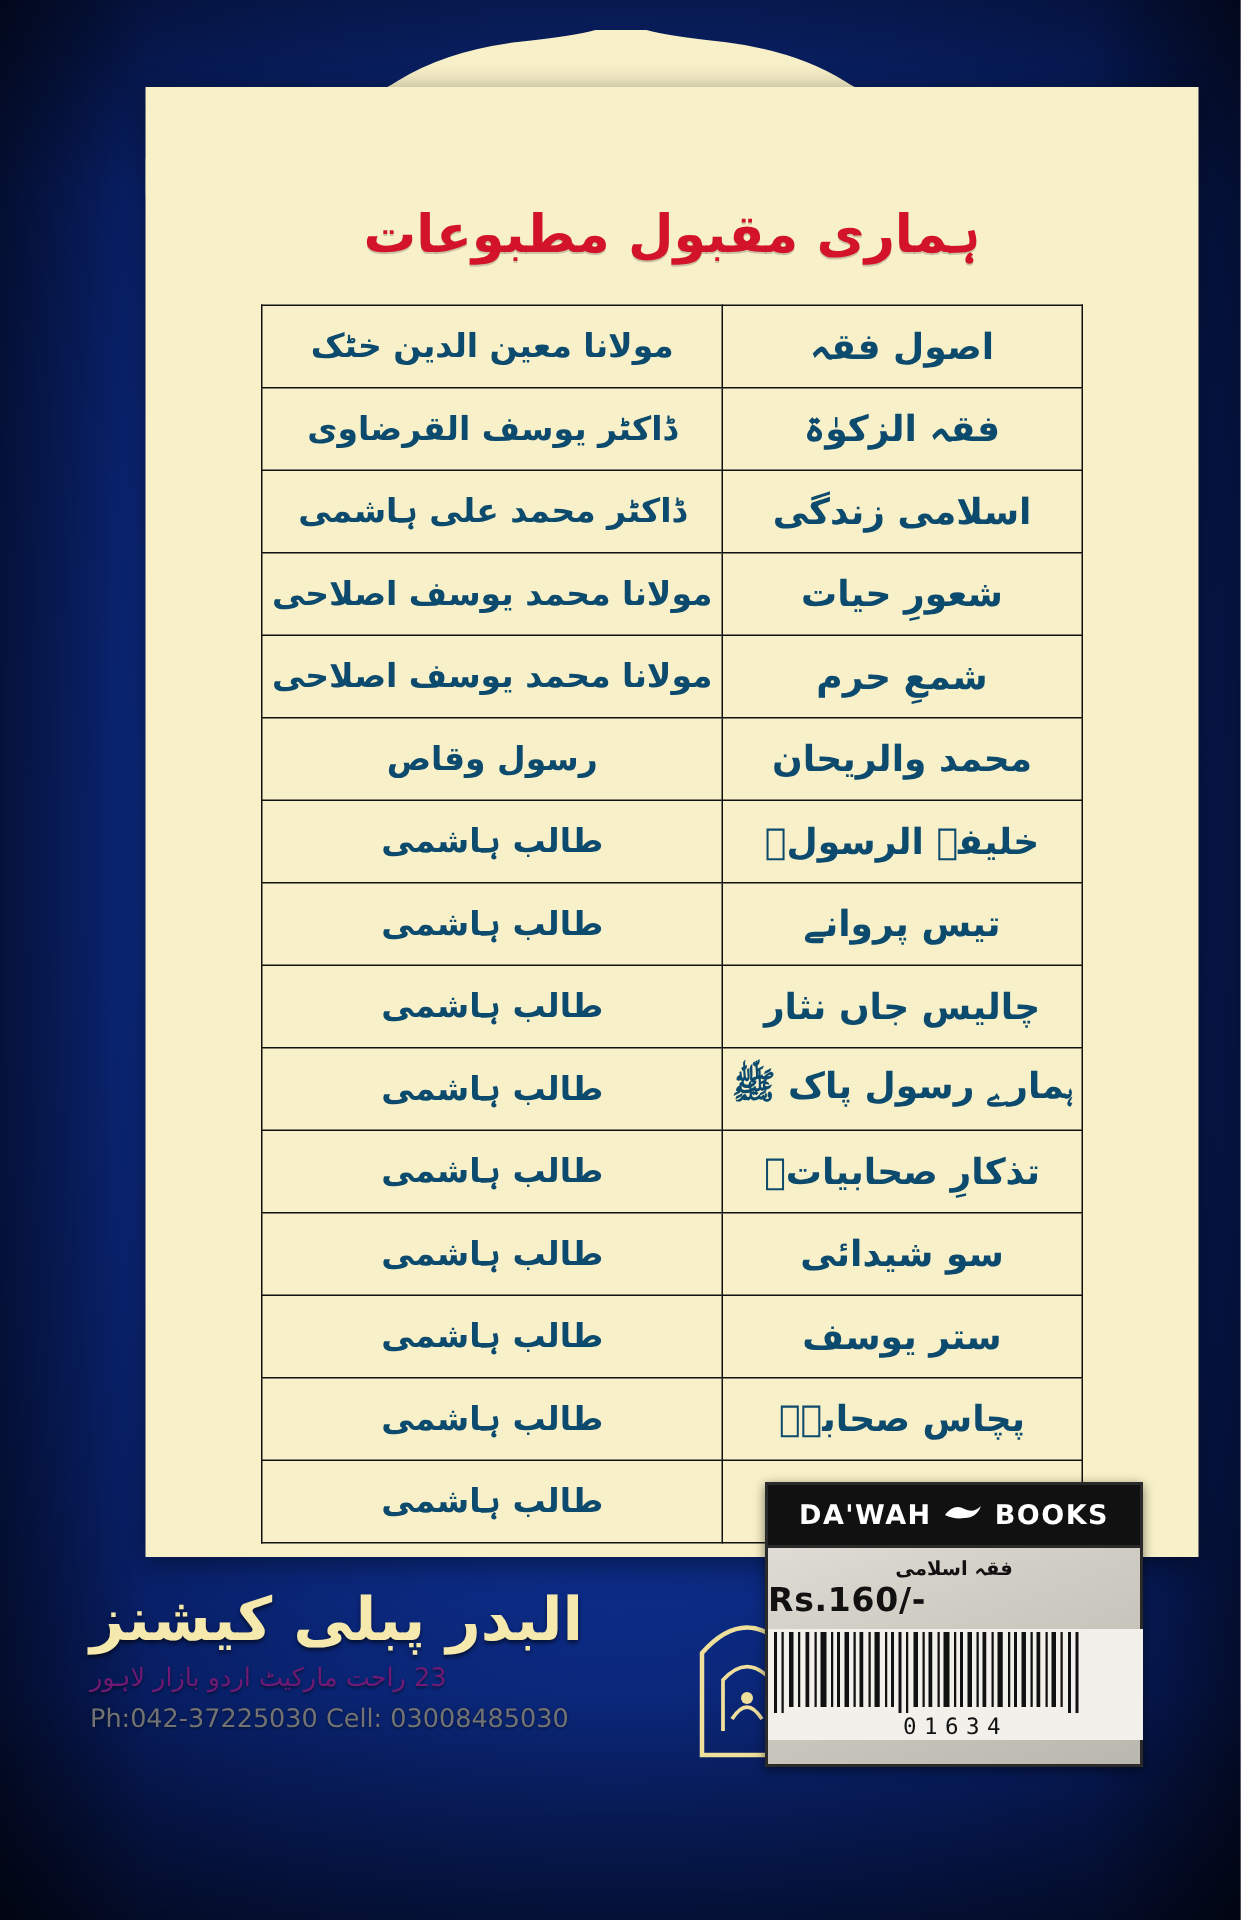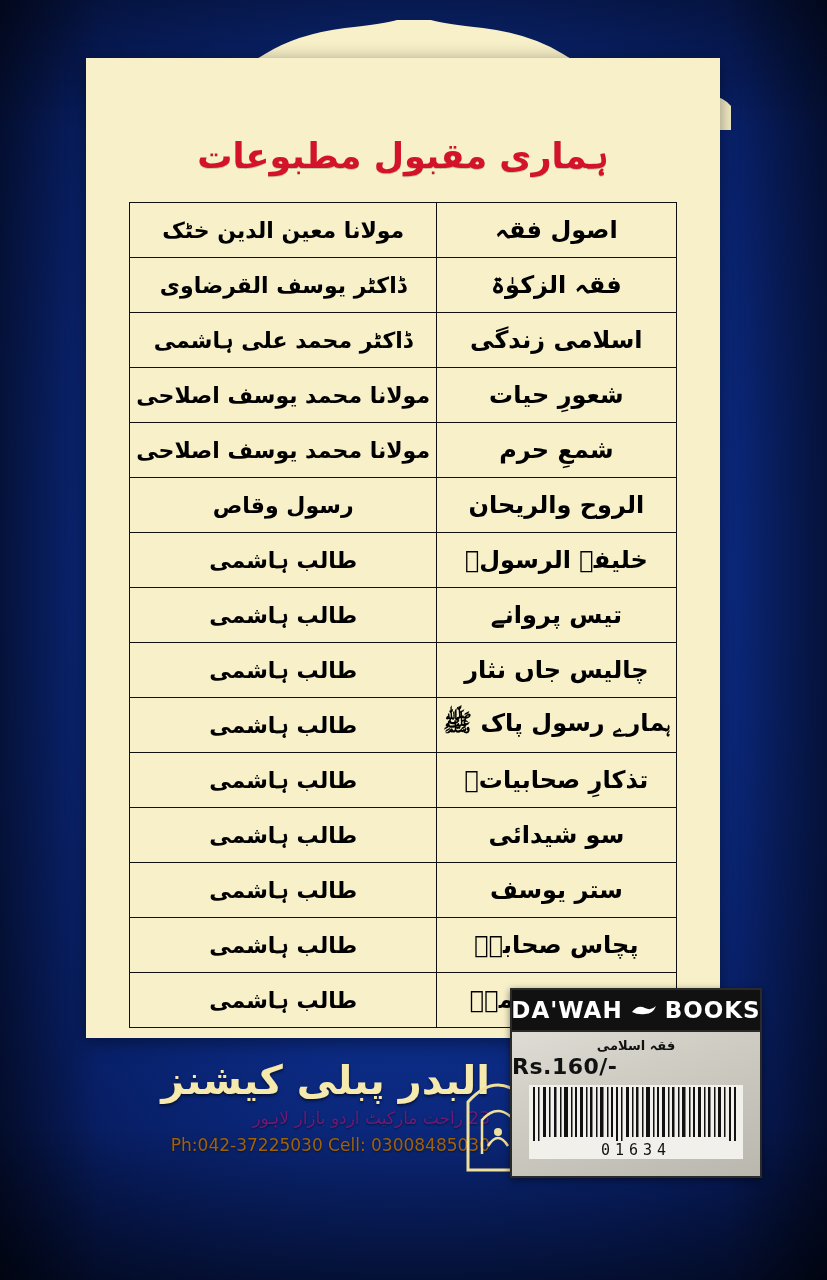--- a/index.html
+++ b/index.html
@@ -14,21 +14,21 @@
   .vignette{
     position:absolute;inset:0;
     background:linear-gradient(90deg, rgba(0,0,0,.45) 0%, rgba(0,0,0,0) 12%, rgba(0,0,0,0) 88%, rgba(0,0,0,.45) 100%),
                linear-gradient(180deg, rgba(0,0,0,.35) 0%, rgba(0,0,0,0) 10%, rgba(0,0,0,0) 88%, rgba(0,0,0,.5) 100%);
     pointer-events:none;
   }
 
   
   .panel{
     position:absolute;
-    left:86px;top:58px;width:634px;height:980px;
+    left:97px;top:58px;width:702px;height:980px;
     background:#f7f0c8;
     box-shadow:0 4px 18px rgba(0,0,0,.45);
   }
   .panel-arch{
     position:absolute;left:97px;top:20px;width:634px;height:110px;
   }
   .panel-arch svg{display:block;}
 
   .panel-inner{
     position:absolute;left:0;right:0;top:0;bottom:0;
@@ -54,50 +54,50 @@
     width:537px;
     border-collapse:collapse;
     direction:rtl;
     background:#f7f0c8;
   }
   table.books td{
     border:1.6px solid #111;
     height:50px;
     text-align:center;
     vertical-align:middle;
-    color:#000000;
+    color:#0c4a6e;
     font-size:23px;
     font-weight:bold;
     font-family:"DejaVu Sans","Liberation Sans",sans-serif;
     padding:2px 6px;
     white-space:nowrap;
   }
   table.books td.title{width:49%;font-size:24px;}
   table.books td.author{width:51%;font-size:22px;}
 
   
   .publisher{
     position:absolute;
     left:60px;top:1058px;width:430px;
-    text-align:right;
+    text-align:left;
     color:#f3e6a8;
     direction:rtl;
   }
   .publisher .pname{
     font-size:40px;font-weight:bold;
     color:#f6e9ad;
     text-shadow:0 2px 3px rgba(0,0,0,.55);
     line-height:1.1;
   }
   .publisher .paddr{
     font-size:17px;margin-top:6px;color:#701a75;
     text-shadow:0 1px 2px rgba(0,0,0,.5);
   }
   .publisher .pphone{
-    font-size:17px;margin-top:7px;color:#a16207;direction:ltr;
+    font-size:17px;margin-top:7px;color:#737373;direction:ltr;
     text-shadow:0 1px 2px rgba(0,0,0,.5);
   }
 
   
   .logo{
     position:absolute;left:462px;top:1062px;width:72px;height:110px;
   }
   .logo svg{display:block;}
 
   
@@ -107,35 +107,36 @@
     background:linear-gradient(160deg,#e6e4dc 0%,#cfcdc4 45%,#b9b7ae 100%);
     border:2px solid #2a2a2a;
     box-shadow:0 2px 7px rgba(0,0,0,.5);
     box-sizing:border-box;
     padding:0;
   }
   .sticker .brandbar{
     background:#111;color:#fff;
     height:40px;display:flex;align-items:center;justify-content:center;
     gap:8px;
-    font-weight:bold;font-size:23px;letter-spacing:1px;
+    font-weight:bold;font-size:18px;letter-spacing:1px;
     border-bottom:2px solid #2a2a2a;
   }
   .sticker .brandbar .bird{display:inline-block;}
   .sticker .s-title{
     text-align:center;font-size:13px;font-weight:bold;color:#111;
     margin-top:6px;direction:rtl;
   }
   .sticker .s-price{
     text-align:left;font-size:22px;font-weight:bold;color:#111;
     margin-top:1px;letter-spacing:.5px;
   }
   .barcode{
     margin:6px auto 0 auto;width:214px;height:74px;position:relative;
     background:#f2f0ea;
+    padding-left:36px;
   }
   .barcode .bars{position:absolute;left:0;top:0;width:214px;height:58px;}
   .barcode .num{
     position:absolute;left:0;right:0;top:56px;text-align:center;
     font-family:"DejaVu Sans Mono","Liberation Mono",monospace;
     font-size:15px;letter-spacing:5px;color:#111;
   }
 </style>
 </head>
 <body>
@@ -170,21 +171,21 @@
         </tr>
         <tr>
           <td class="title">شعورِ حیات</td>
           <td class="author">مولانا محمد یوسف اصلاحی</td>
         </tr>
         <tr>
           <td class="title">شمعِ حرم</td>
           <td class="author">مولانا محمد یوسف اصلاحی</td>
         </tr>
         <tr>
-          <td class="title">الروح والریحان</td>
+          <td class="title">محمد والریحان</td>
           <td class="author">رسول وقاص</td>
         </tr>
         <tr>
           <td class="title">خلیفۃ الرسولؐ</td>
           <td class="author">طالب ہاشمی</td>
         </tr>
         <tr>
           <td class="title">تیس پروانے</td>
           <td class="author">طالب ہاشمی</td>
         </tr>

